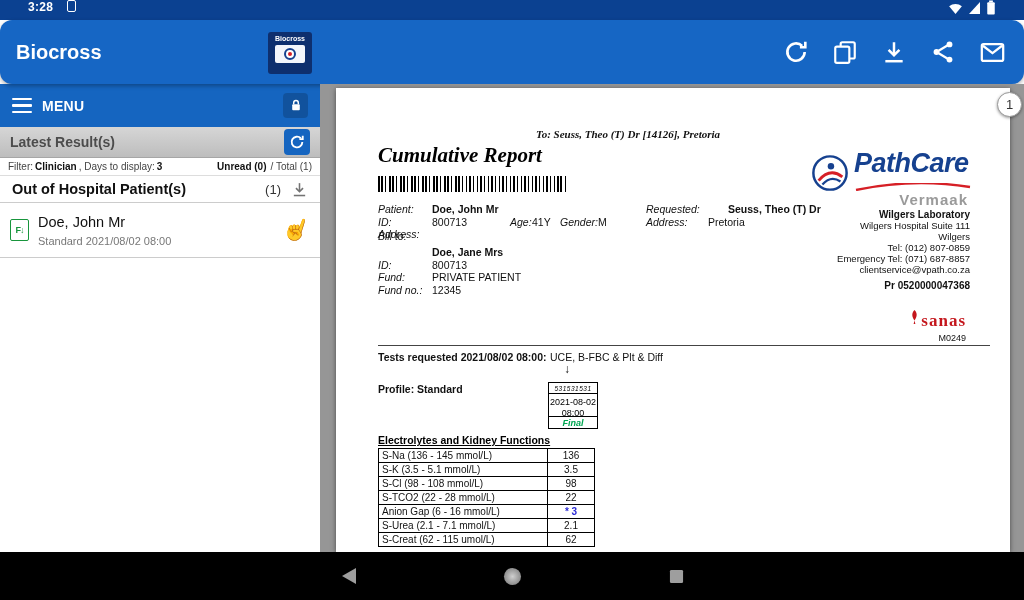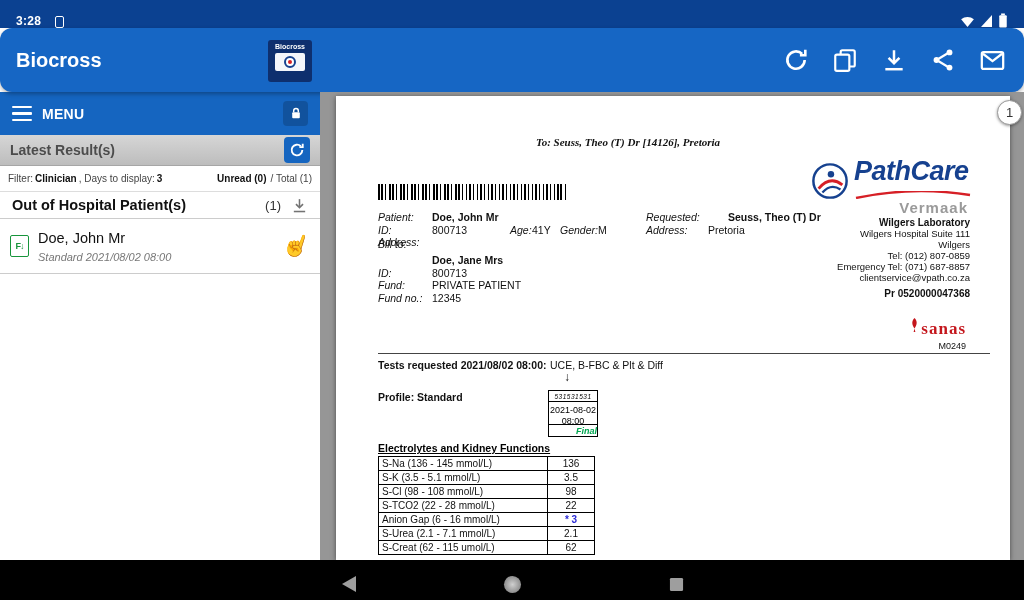--- a/index.html
+++ b/index.html
@@ -1,21 +1,21 @@
 <!DOCTYPE html>
 <html><head>
 <meta charset="utf-8">
 <style>
   * { margin:0; padding:0; box-sizing:border-box; }
   html,body { width:1024px; height:600px; }
   body { font-family:"Liberation Sans", sans-serif; background:#000; }
   .screen { position:relative; width:1024px; height:600px; background:#fff; overflow:hidden; }
 
   
-  .status-bar { height:28px; background:#0b4191; display:flex; align-items:flex-end; padding:0 16px; color:#fff; }
+  .status-bar { height:20px; background:#0b4191; display:flex; align-items:flex-start; padding:0 28px; color:#fff; }
   .status-time { font-size:12px; font-weight:bold; letter-spacing:.3px; }
   .notif-icon { width:9px; height:12px; border:1.5px solid #fff; border-radius:2px; margin-left:14px; }
   .status-right { margin-left:auto; display:flex; align-items:flex-end; gap:5px; }
 
   
   .app-bar { position:relative; height:64px; background:#1666c4; display:flex; align-items:center; padding:0 16px; box-shadow:0 2px 4px rgba(0,0,0,.3);border-radius:12px; }
   .app-title { color:#fff; font-size:20px; font-weight:bold; }
   .app-logo { position:absolute; left:268px; top:12px; width:44px; height:42px; background:#0e2f6e; border-radius:3px; display:flex; flex-direction:column; align-items:center; padding:3px 2px; }
   .app-logo .logo-txt { color:#fff; font-size:7px; font-weight:bold; }
   .app-logo .logo-badge { margin-top:3px; width:30px; height:18px; background:#f4f6fb; border-radius:2px; display:flex; align-items:center; justify-content:center; }
@@ -32,34 +32,34 @@
   .menu-bar { height:43px; background:#1565c0; display:flex; align-items:center; padding:0 12px; }
   .hamburger { width:20px; display:flex; flex-direction:column; gap:4px; cursor:pointer; }
   .hamburger span { display:block; height:2.5px; background:#fff; border-radius:1px; }
   .menu-label { color:#fff; font-size:14px; font-weight:bold; margin-left:10px; letter-spacing:.3px; }
   .lock-btn { margin-left:auto; width:25px; height:25px; border:none; border-radius:4px; background:rgba(0,0,0,.18); display:flex; align-items:center; justify-content:center; cursor:pointer; }
 
   .latest-bar { height:31px; background:linear-gradient(#d6d6d6,#bdbdbd); border-bottom:1px solid #a6a6a6; display:flex; align-items:center; padding:0 10px; }
   .latest-label { font-size:14px; font-weight:bold; color:#4c4c4c; }
   .refresh-btn { margin-left:auto; width:26px; height:26px; background:#1565c0; border:none; border-radius:4px; display:flex; align-items:center; justify-content:center; cursor:pointer; }
 
-  .filter-row { height:26px; display:flex; align-items:center; padding:0 8px; font-size:10px; color:#444; border-bottom:1px solid #ddd; white-space:nowrap; }
+  .filter-row { height:18px; display:flex; align-items:center; padding:0 8px; font-size:10px; color:#444; border-bottom:1px solid #ddd; white-space:nowrap; }
   .filter-row .b { font-weight:bold; color:#111; margin:0 2px; }
   .filter-right { margin-left:auto; display:flex; gap:4px; }
   .filter-right .unread { font-weight:bold; color:#111; }
 
   .section-row { height:27px; display:flex; align-items:center; padding:0 12px; border-bottom:1px solid #ccc; }
   .section-title { font-size:14.5px; font-weight:bold; color:#111; }
   .section-count { margin-left:auto; font-size:13px; color:#333; }
   .section-dl { margin-left:10px; background:none; border:none; display:flex; cursor:pointer; }
 
   .patient-item { height:55px; display:flex; align-items:center; padding:0 10px; gap:9px; border-bottom:1px solid #ccc; cursor:pointer; }
   .file-icon { width:19px; height:22px; border:1.7px solid #18953c; border-radius:2px; color:#18953c; font-size:9px; font-weight:bold; display:flex; align-items:center; justify-content:center; letter-spacing:-1px; }
   .pt-name { font-size:14.5px; color:#111; }
-  .pt-sub { font-size:11px; color:#777; margin-top:5px;font-style:italic; }
+  .pt-sub { font-size:11px; color:#777; margin-top:5px; }
   .hand-icon { margin-left:auto; font-size:22px; color:#15152b; transform:rotate(18deg); line-height:1; }
 
   
   .viewer { position:relative; flex:1; background:#969696; overflow:hidden; }
   .page { position:absolute; left:16px; top:4px; width:674px; height:464px; background:#fff; box-shadow:0 1px 5px rgba(0,0,0,.5); overflow:hidden; }
   .page-indicator { position:absolute; right:2px; top:8px; width:25px; height:25px; border-radius:50%; background:#fff; border:1px solid #9a9a9a; box-shadow:0 1px 3px rgba(0,0,0,.4); display:flex; align-items:center; justify-content:center; font-size:13px; color:#333; z-index:5; }
 
   
   .page .ps { position:absolute; font-size:10.5px; color:#111; white-space:nowrap; }
   .page .i { font-style:italic; }
@@ -78,21 +78,21 @@
   .sanas { position:absolute; right:44px; top:215px; text-align:right; }
   .sanas-word { font-family:"Liberation Serif", serif; font-size:17px; font-weight:bold; color:#c4161c; letter-spacing:1px;margin-top:8px; }
   .sanas-code { font-size:9px; color:#111; text-align:right; margin-top:2px; }
 
   .rule { position:absolute; left:42px; top:257px; width:612px; border-top:1px solid #444; }
   .arrow-down { position:absolute; left:228px; top:274px; font-size:12px; color:#111; }
 
   .rh-box { position:absolute; left:212px; width:50px; border:1px solid #000; background:#fff; text-align:center; }
   .rh-acc { top:294px; height:12px; font-size:6.5px; font-style:italic; letter-spacing:.5px; line-height:11px; }
   .rh-date { top:305px; height:24px; font-size:9px; line-height:11px; padding-top:3px; }
-  .rh-status { top:328px; height:13px; font-size:9px; font-style:italic; font-weight:bold; color:#00a651; line-height:12px;text-align:right; }
+  .rh-status { top:328px; height:13px; font-size:9px; font-style:italic; font-weight:bold; color:#00a651; line-height:12px; }
 
   .res-section-title { position:absolute; left:42px; top:346px; font-size:10.5px; font-weight:bold; text-decoration:underline; color:#000; }
   .rtable { position:absolute; left:42px; top:360px; border-collapse:collapse; font-size:10px; color:#111; }
   .rtable td { border:1px solid #000; height:14px; padding:0 3px; }
   .rtable .tname { width:169px; }
   .rtable .tval { width:47px; text-align:center; }
   .rtable .flagged { color:#2b2bd5; font-weight:bold; }
 
   
   .nav-bar { position:relative; height:48px; background:#000; }
@@ -227,20 +227,21 @@
         </span>
         <span class="hand-icon">☝</span>
       </div>
     </aside>
 
     <main class="viewer">
       <div class="page-indicator">1</div>
       <div class="page">
 
         <div class="to-line">To: Seuss, Theo (T) Dr [14126], Pretoria</div>
+        <div class="report-title">Cumulative Report</div>
         <div class="barcode"></div>
 
         <div class="pathcare">
           <svg width="38" height="38" viewBox="0 0 40 40">
             <circle cx="20" cy="20" r="17.5" fill="none" stroke="#16418f" stroke-width="2.6"></circle>
             <circle cx="21" cy="13" r="3.4" fill="#16418f"></circle>
             <path d="M8 28 Q20 14 33 24" fill="none" stroke="#d61f26" stroke-width="3"></path>
             <path d="M12 32 Q21 22 31 29" fill="none" stroke="#16418f" stroke-width="2.4"></path>
           </svg>
           <span>

